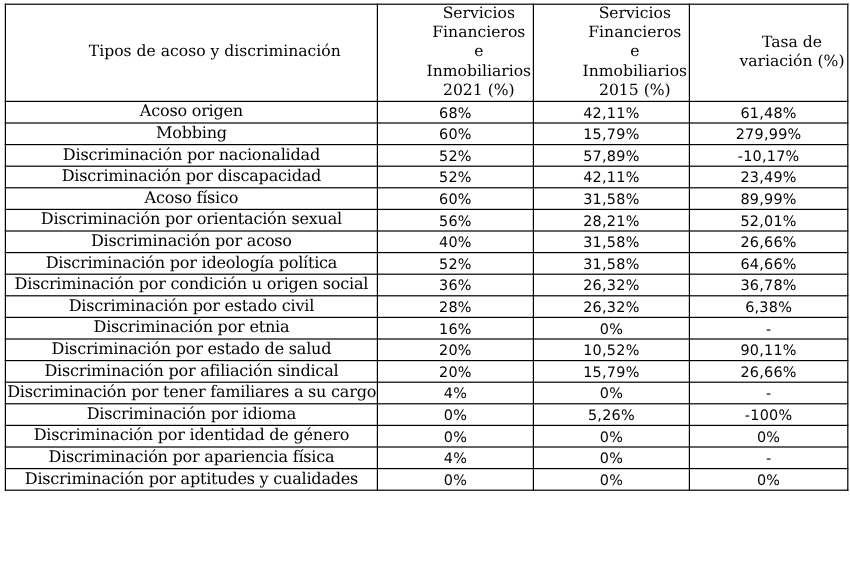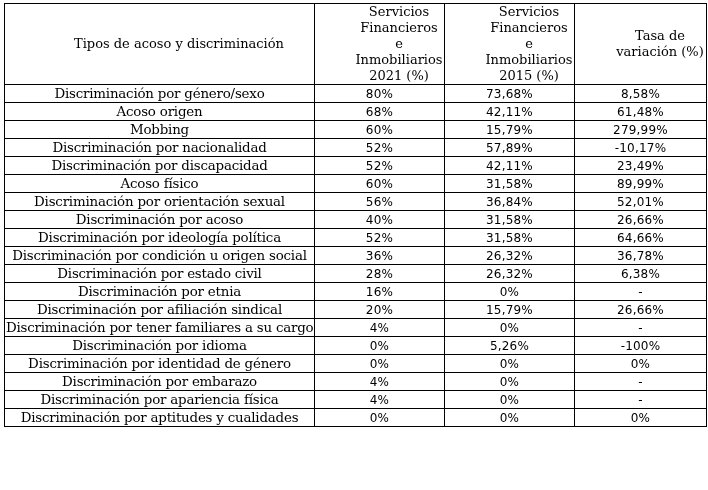--- a/index.html
+++ b/index.html
@@ -72,26 +72,20 @@
   <thead>
     <tr>
       <th>Tipos de acoso y discriminación</th>
       <th>Servicios Financieros e Inmobiliarios 2021 (%)</th>
       <th>Servicios Financieros e Inmobiliarios 2015 (%)</th>
       <th>Tasa de variación (%)</th>
     </tr>
   </thead>
   <tbody>
     <tr>
-        <td class="label-cell">Discriminación por género/sexo</td>
-        <td class="num-cell">80%</td>
-        <td class="num-cell">73,68%</td>
-        <td class="num-cell">8,58%</td>
-      </tr>
-    <tr>
         <td class="label-cell">Acoso origen</td>
         <td class="num-cell">68%</td>
         <td class="num-cell">42,11%</td>
         <td class="num-cell">61,48%</td>
       </tr>
     <tr>
         <td class="label-cell">Mobbing</td>
         <td class="num-cell">60%</td>
         <td class="num-cell">15,79%</td>
         <td class="num-cell">279,99%</td>
@@ -110,21 +104,21 @@
       </tr>
     <tr>
         <td class="label-cell">Acoso físico</td>
         <td class="num-cell">60%</td>
         <td class="num-cell">31,58%</td>
         <td class="num-cell">89,99%</td>
       </tr>
     <tr>
         <td class="label-cell">Discriminación por orientación sexual</td>
         <td class="num-cell">56%</td>
-        <td class="num-cell">36,84%</td>
+        <td class="num-cell">28,21%</td>
         <td class="num-cell">52,01%</td>
       </tr>
     <tr>
         <td class="label-cell">Discriminación por acoso</td>
         <td class="num-cell">40%</td>
         <td class="num-cell">31,58%</td>
         <td class="num-cell">26,66%</td>
       </tr>
     <tr>
         <td class="label-cell">Discriminación por ideología política</td>
@@ -144,20 +138,26 @@
         <td class="num-cell">26,32%</td>
         <td class="num-cell">6,38%</td>
       </tr>
     <tr>
         <td class="label-cell">Discriminación por etnia</td>
         <td class="num-cell">16%</td>
         <td class="num-cell">0%</td>
         <td class="num-cell">-</td>
       </tr>
     <tr>
+        <td class="label-cell">Discriminación por estado de salud</td>
+        <td class="num-cell">20%</td>
+        <td class="num-cell">10,52%</td>
+        <td class="num-cell">90,11%</td>
+      </tr>
+    <tr>
         <td class="label-cell">Discriminación por afiliación sindical</td>
         <td class="num-cell">20%</td>
         <td class="num-cell">15,79%</td>
         <td class="num-cell">26,66%</td>
       </tr>
     <tr>
         <td class="label-cell">Discriminación por tener familiares a su cargo</td>
         <td class="num-cell">4%</td>
         <td class="num-cell">0%</td>
         <td class="num-cell">-</td>
@@ -168,26 +168,20 @@
         <td class="num-cell">5,26%</td>
         <td class="num-cell">-100%</td>
       </tr>
     <tr>
         <td class="label-cell">Discriminación por identidad de género</td>
         <td class="num-cell">0%</td>
         <td class="num-cell">0%</td>
         <td class="num-cell">0%</td>
       </tr>
     <tr>
-        <td class="label-cell">Discriminación por embarazo</td>
-        <td class="num-cell">4%</td>
-        <td class="num-cell">0%</td>
-        <td class="num-cell">-</td>
-      </tr>
-    <tr>
         <td class="label-cell">Discriminación por apariencia física</td>
         <td class="num-cell">4%</td>
         <td class="num-cell">0%</td>
         <td class="num-cell">-</td>
       </tr>
     <tr>
         <td class="label-cell">Discriminación por aptitudes y cualidades</td>
         <td class="num-cell">0%</td>
         <td class="num-cell">0%</td>
         <td class="num-cell">0%</td>

